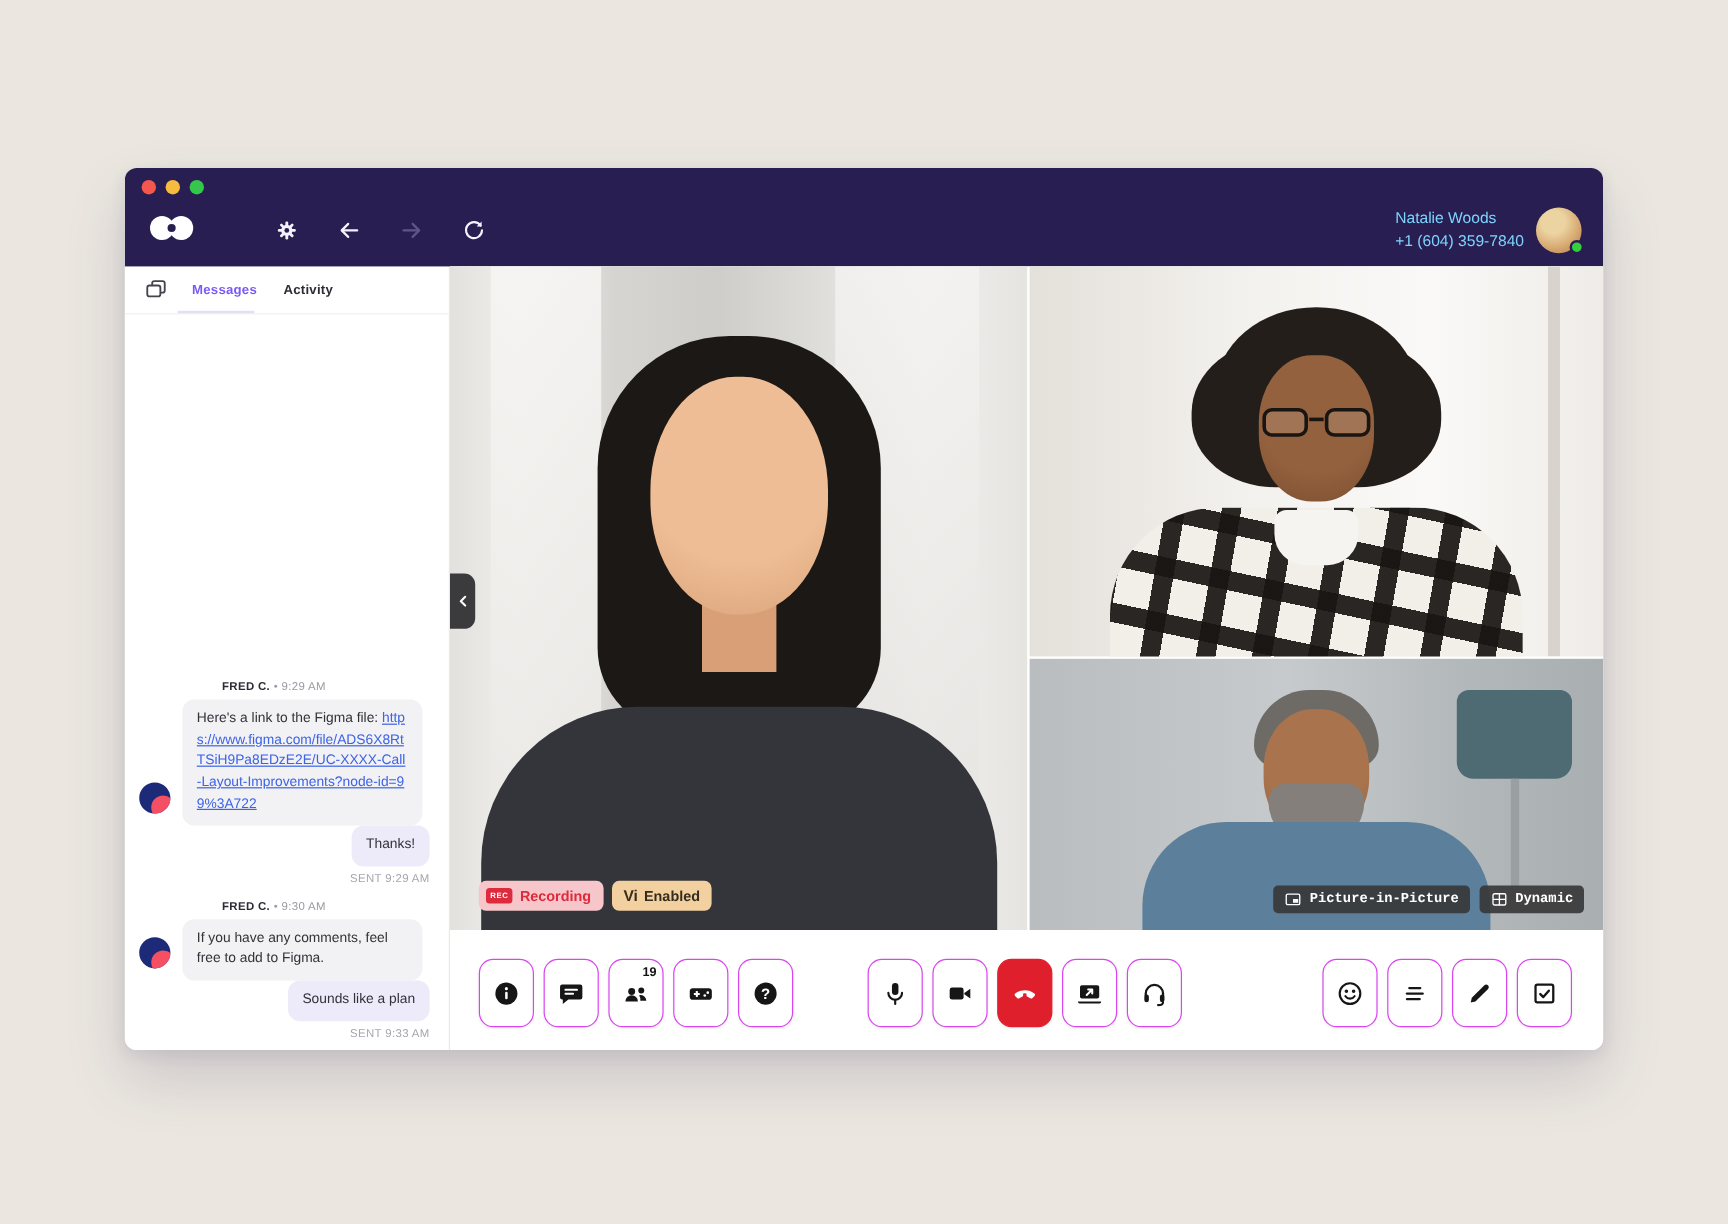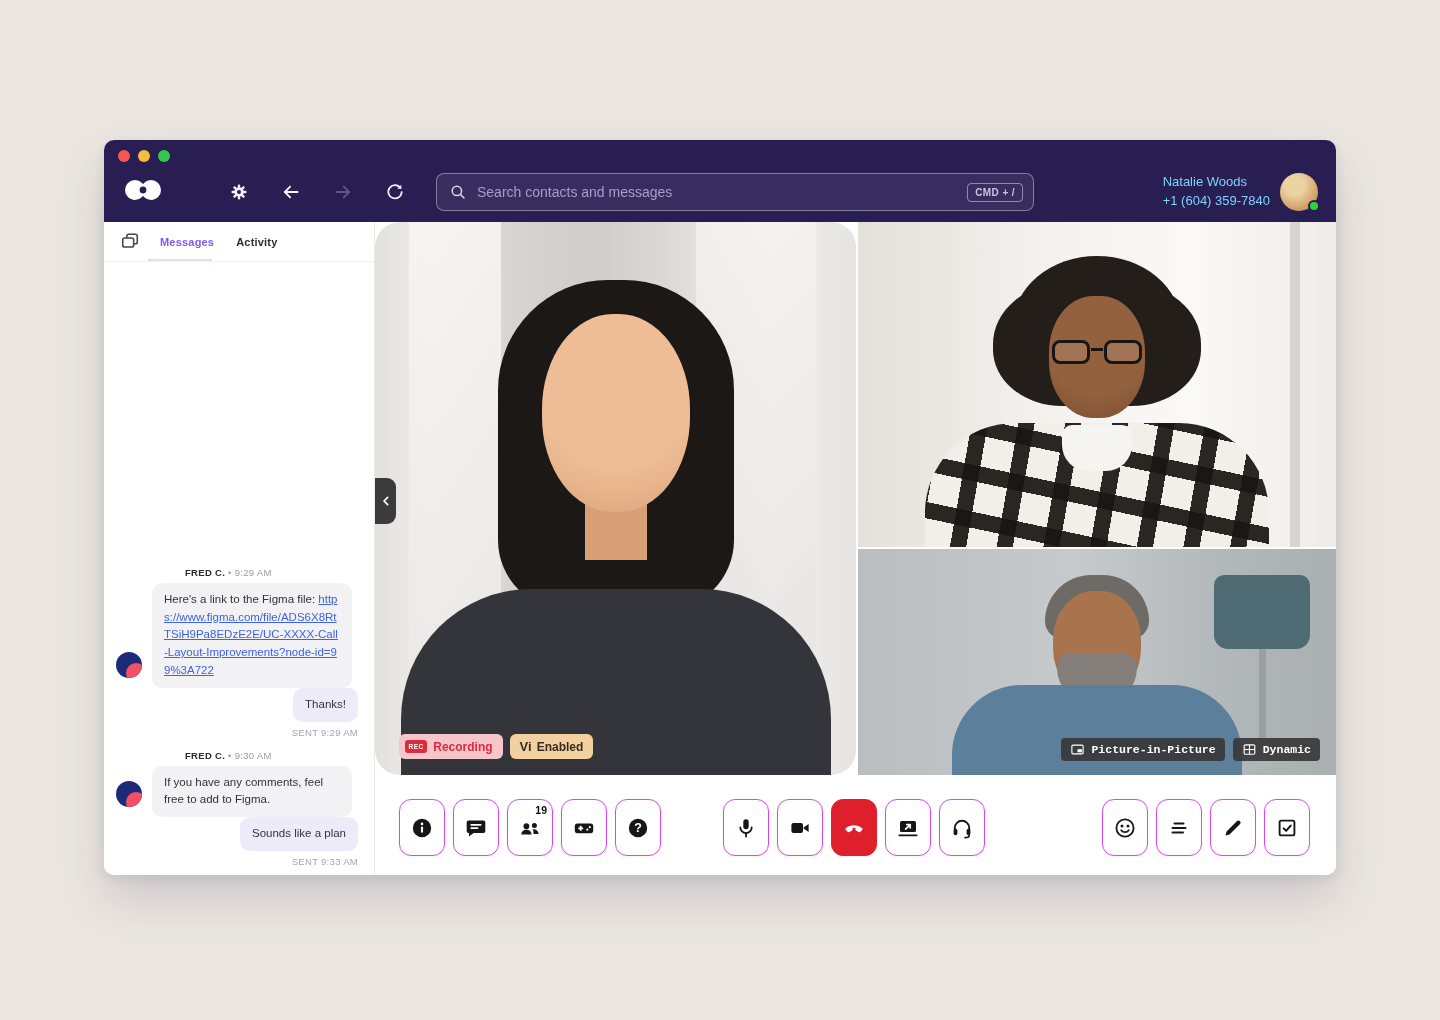--- a/index.html
+++ b/index.html
@@ -79,21 +79,21 @@
   .composer{ padding:6px 10px 12px; }
   .composer input{
     width:100%; height:33px; border:1px solid #dcd9d5; border-radius:10px; outline:none;
     padding:0 12px; font:12px "Liberation Sans", sans-serif; color:#45444b; background:#fff;
   }
   .composer input::placeholder{ color:#b2b0b6; opacity:1; }
 
   
   .stage{ position:relative; flex:1; background:#fff; }
   .tile{ position:absolute; overflow:hidden; }
-  .tile-main{ left:0; top:0; width:481px; height:553px; background:linear-gradient(90deg,#e3e1de 0,#f0efec 12%,#d7d5d2 28%,#cfcdca 46%,#dddbd8 62%,#f1f0ee 82%,#e6e4e1 100%);border-radius:25px; }
+  .tile-main{ left:0; top:0; width:481px; height:553px; background:linear-gradient(90deg,#e3e1de 0,#f0efec 12%,#d7d5d2 28%,#cfcdca 46%,#dddbd8 62%,#f1f0ee 82%,#e6e4e1 100%); }
   .tile-main .win-band{ position:absolute; left:34px; top:0; width:92px; height:100%; background:linear-gradient(180deg,#f6f5f3,#e9e7e4); opacity:.9; }
   .tile-main .win-band2{ position:absolute; right:40px; top:0; width:120px; height:100%; background:linear-gradient(180deg,#f4f3f1,#e4e2df); opacity:.8; }
 
   .tile-tr{ left:483px; top:0; width:478px; height:325px; background:linear-gradient(90deg,#e4e0da 0,#f4f2ef 40%,#faf9f7 70%,#efece8 100%); }
   .tile-tr .frame{ position:absolute; right:36px; top:0; width:10px; height:100%; background:#d8d4cd; }
   .tile-br{ left:483px; top:327px; width:478px; height:226px; background:linear-gradient(90deg,#b9bdc0 0,#c6cacc 45%,#b3b8ba 75%,#a9aeb1 100%);font-family:Liberation Mono, monospace; }
 
   
   .p1-hair{ position:absolute; left:50%; top:58px; transform:translateX(-50%); width:236px; height:330px; background:#1b1815; border-radius:110px 110px 70px 70px; }
   .p1-face{ position:absolute; left:50%; top:92px; transform:translateX(-50%); width:148px; height:198px; background:radial-gradient(circle at 50% 38%,#eebd95 0 55%,#dba47b 100%); border-radius:48%; }
@@ -198,28 +198,20 @@
           </svg>
         </div>
         <div class="nav-btn">
           <svg viewBox="0 0 24 24" fill="none">
             <path d="M18.6 7.2A8 8 0 1 0 20 12" stroke="#f3f2f8" stroke-width="2.1" stroke-linecap="round"></path>
             <path d="M19.6 3.2v5h-5z" fill="#f3f2f8"></path>
           </svg>
         </div>
       </div>
 
-      <div class="searchbar">
-        <svg viewBox="0 0 24 24" fill="none" stroke="#d6d2e8" stroke-width="2.1" stroke-linecap="round">
-          <circle cx="10.5" cy="10.5" r="6.2"></circle>
-            <path d="M15.3 15.3 20 20"></path>
-        </svg>
-        <input class="search-input" type="text" placeholder="Search contacts and messages" style="">
-        <span class="shortcut">CMD + /</span>
-      </div>
 
       <div class="user-block">
         <div class="user-text">
           <div class="user-name">Natalie Woods</div>
           <div class="user-phone">+1 (604) 359-7840</div>
         </div>
         <div class="avatar-wrap">
           <div class="avatar"></div>
           <span class="status-dot"></span>
         </div>

